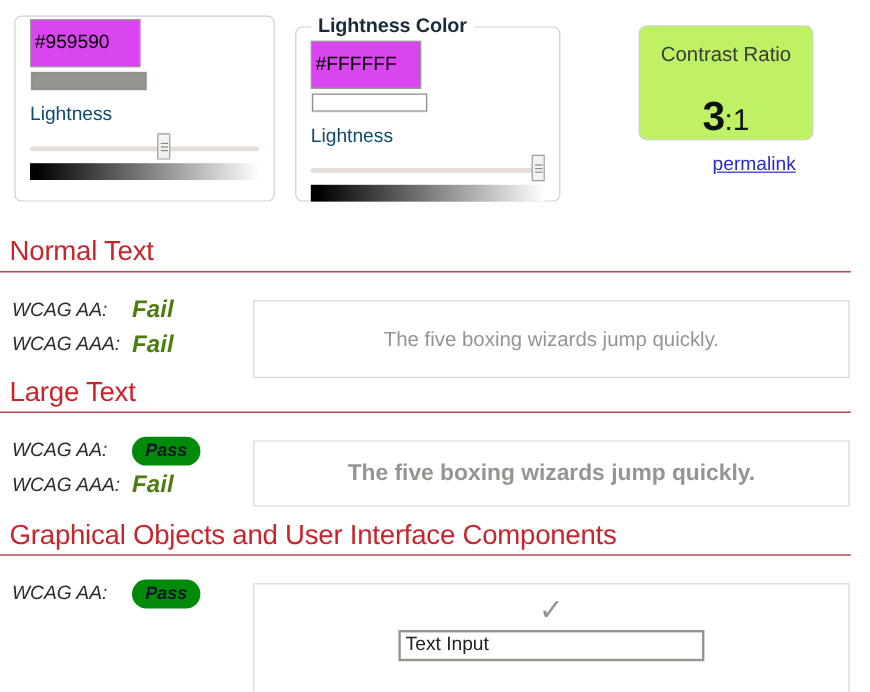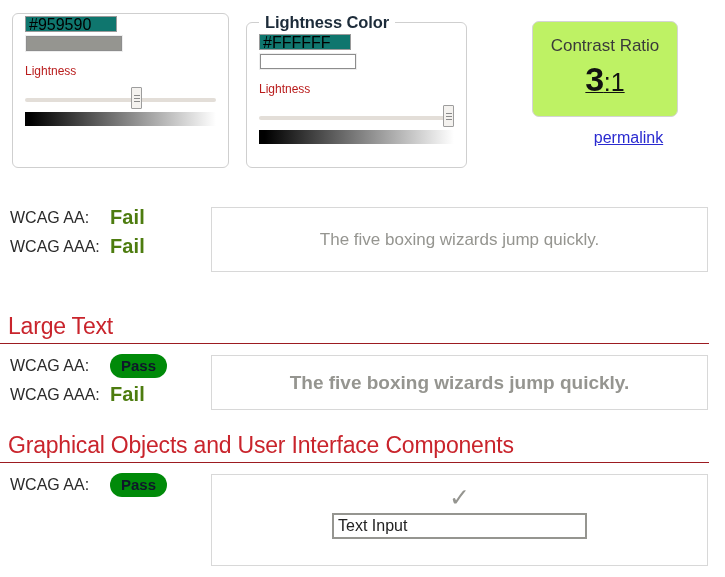--- a/index.html
+++ b/index.html
@@ -48,27 +48,27 @@
     letter-spacing: -0.1px;
   }
 
   .group-inner {
     padding: 2px 12px 0 12px;
   }
 
   .hex-input {
     display: block;
     width: 92px;
-    height: 16px;
+    height: 40px;
     padding: 1px 3px;
     font-family: "Liberation Sans", sans-serif;
     font-size: 16px;
     line-height: 21px;
     color: #000000;
-    background: #0f766e;
+    background: #d946ef;
     border: 1px solid #9a9a9a;
     border-radius: 0;
     outline: none;
   }
 
   .swatch-frame {
     margin-top: 3px;
     width: 98px;
     height: 17px;
     background: #eeeeee;
@@ -78,22 +78,22 @@
   .swatch {
     width: 96px;
     height: 15px;
     display: block;
     border: 1px solid #8d8d8d;
   }
   .swatch.white { border-color: #8d8d8d; }
 
   .lightness-label {
     margin-top: 10px;
-    font-size: 12px;
-    color: #b91c1c;
+    font-size: 16px;
+    color: #0c4a6e;
     line-height: 19px;
   }
 
   .slider-wrap {
     position: relative;
     margin-top: 11px;
     height: 16px;
   }
   .slider-track {
     position: absolute;
@@ -144,24 +144,23 @@
     background: #bef264;
     text-align: center;
   }
   .ratio-title {
     margin-top: 13px;
     font-size: 17px;
     color: #3a3a3a;
     line-height: 22px;
   }
   .ratio-value {
-    margin-top: 2px;
+    margin-top: 20px;
     line-height: 40px;
     color: #111111;
-    text-decoration: underline;
   }
   .ratio-value .big {
     font-size: 34px;
     font-weight: bold;
     letter-spacing: -0.5px;
   }
   .ratio-value .small {
     font-size: 25px;
     font-weight: normal;
   }
@@ -194,22 +193,23 @@
     width: 709px;
   }
   .section-body {
     position: relative;
     margin-top: 7px;
     height: 72px;
   }
   .criteria {
     position: absolute;
     left: 10px;
-    top: 0;
+    top: 10px;
     width: 195px;
+    font-style: italic;
   }
   .crit-row {
     display: flex;
     align-items: center;
     height: 29px;
   }
   .crit-label {
     width: 100px;
     font-size: 16px;
     color: #2b2b2b;
@@ -228,21 +228,21 @@
     font-size: 15px;
     font-weight: bold;
     padding: 3px 11px 4px 11px;
     border-radius: 13px;
     line-height: 17px;
   }
 
   .sample-box {
     position: absolute;
     left: 211px;
-    top: 4px;
+    top: 16px;
     width: 497px;
     border: 1px solid #d8d8d8;
     background: #ffffff;
     display: flex;
     align-items: center;
     justify-content: center;
     text-align: center;
   }
   .sample-normal {
     height: 65px;
@@ -335,20 +335,21 @@
         <span class="big">3</span><span class="small">:1</span>
       </div>
     </div>
 
     <div class="permalink-wrap">
       <a class="permalink" href="#">permalink</a>
     </div>
   </div>
 
   <div class="section" style="top:196px;">
+    <h2 class="section-heading">Normal Text</h2>
     <div class="section-body">
       <div class="criteria">
         <div class="crit-row">
           <span class="crit-label">WCAG AA:</span>
           <span class="verdict-fail">Fail</span>
         </div>
         <div class="crit-row">
           <span class="crit-label">WCAG AAA:</span>
           <span class="verdict-fail">Fail</span>
         </div>

